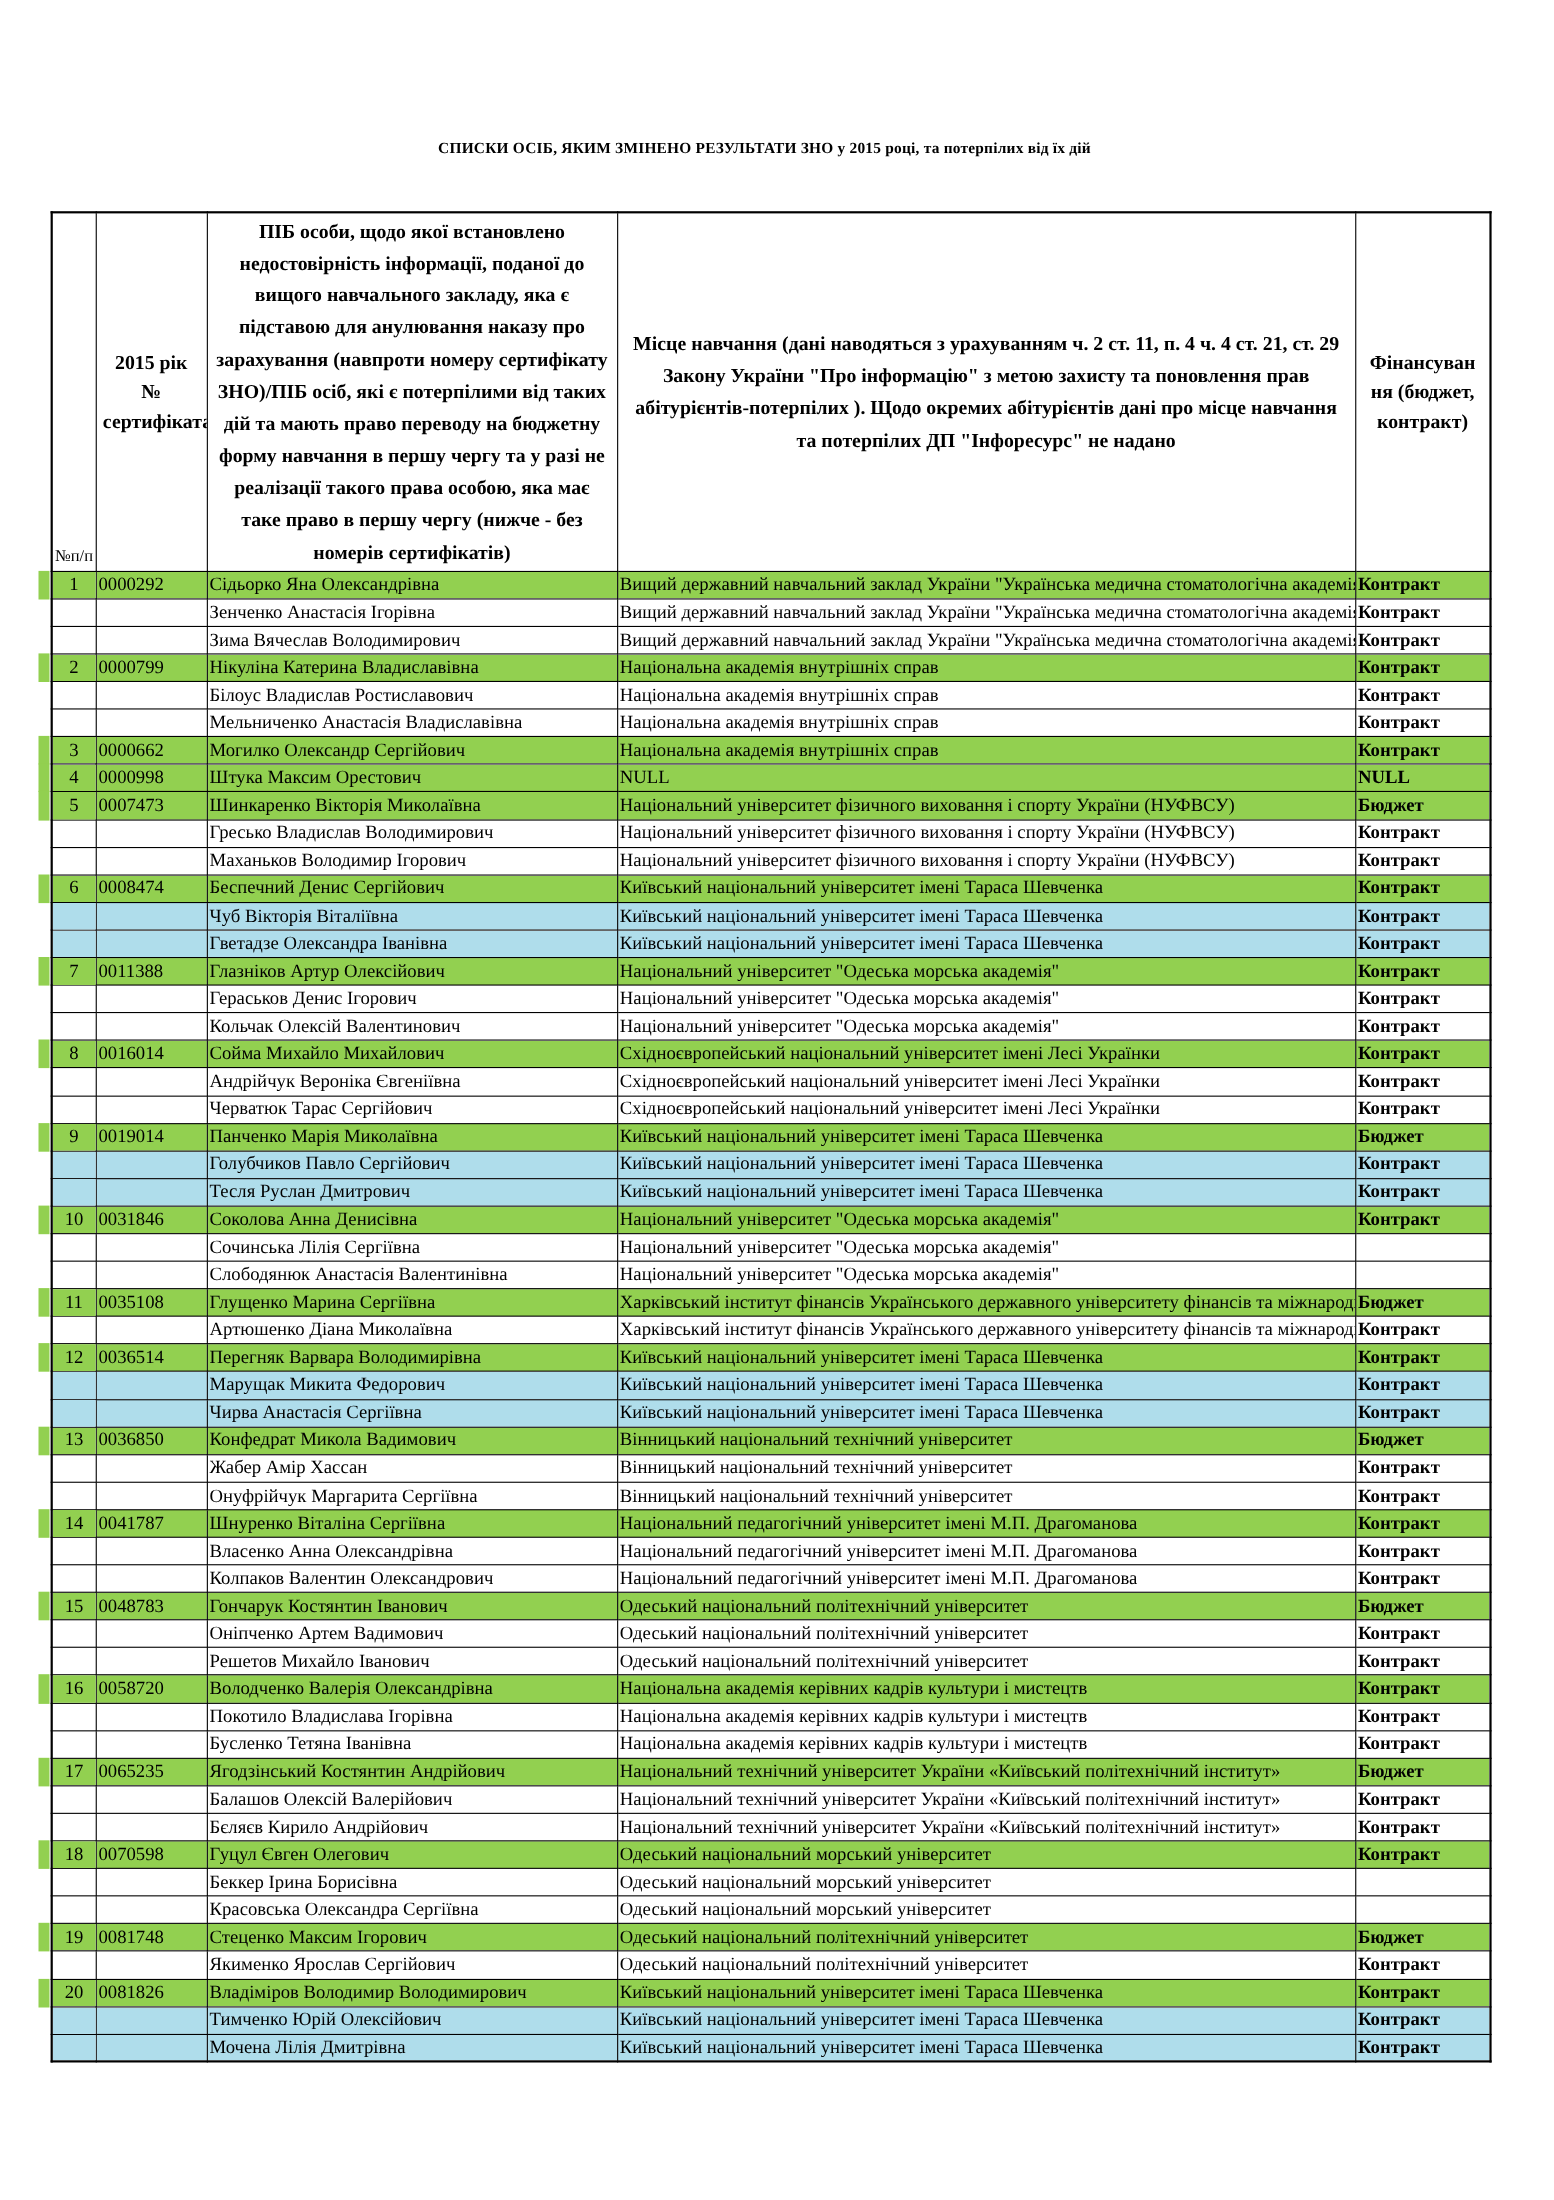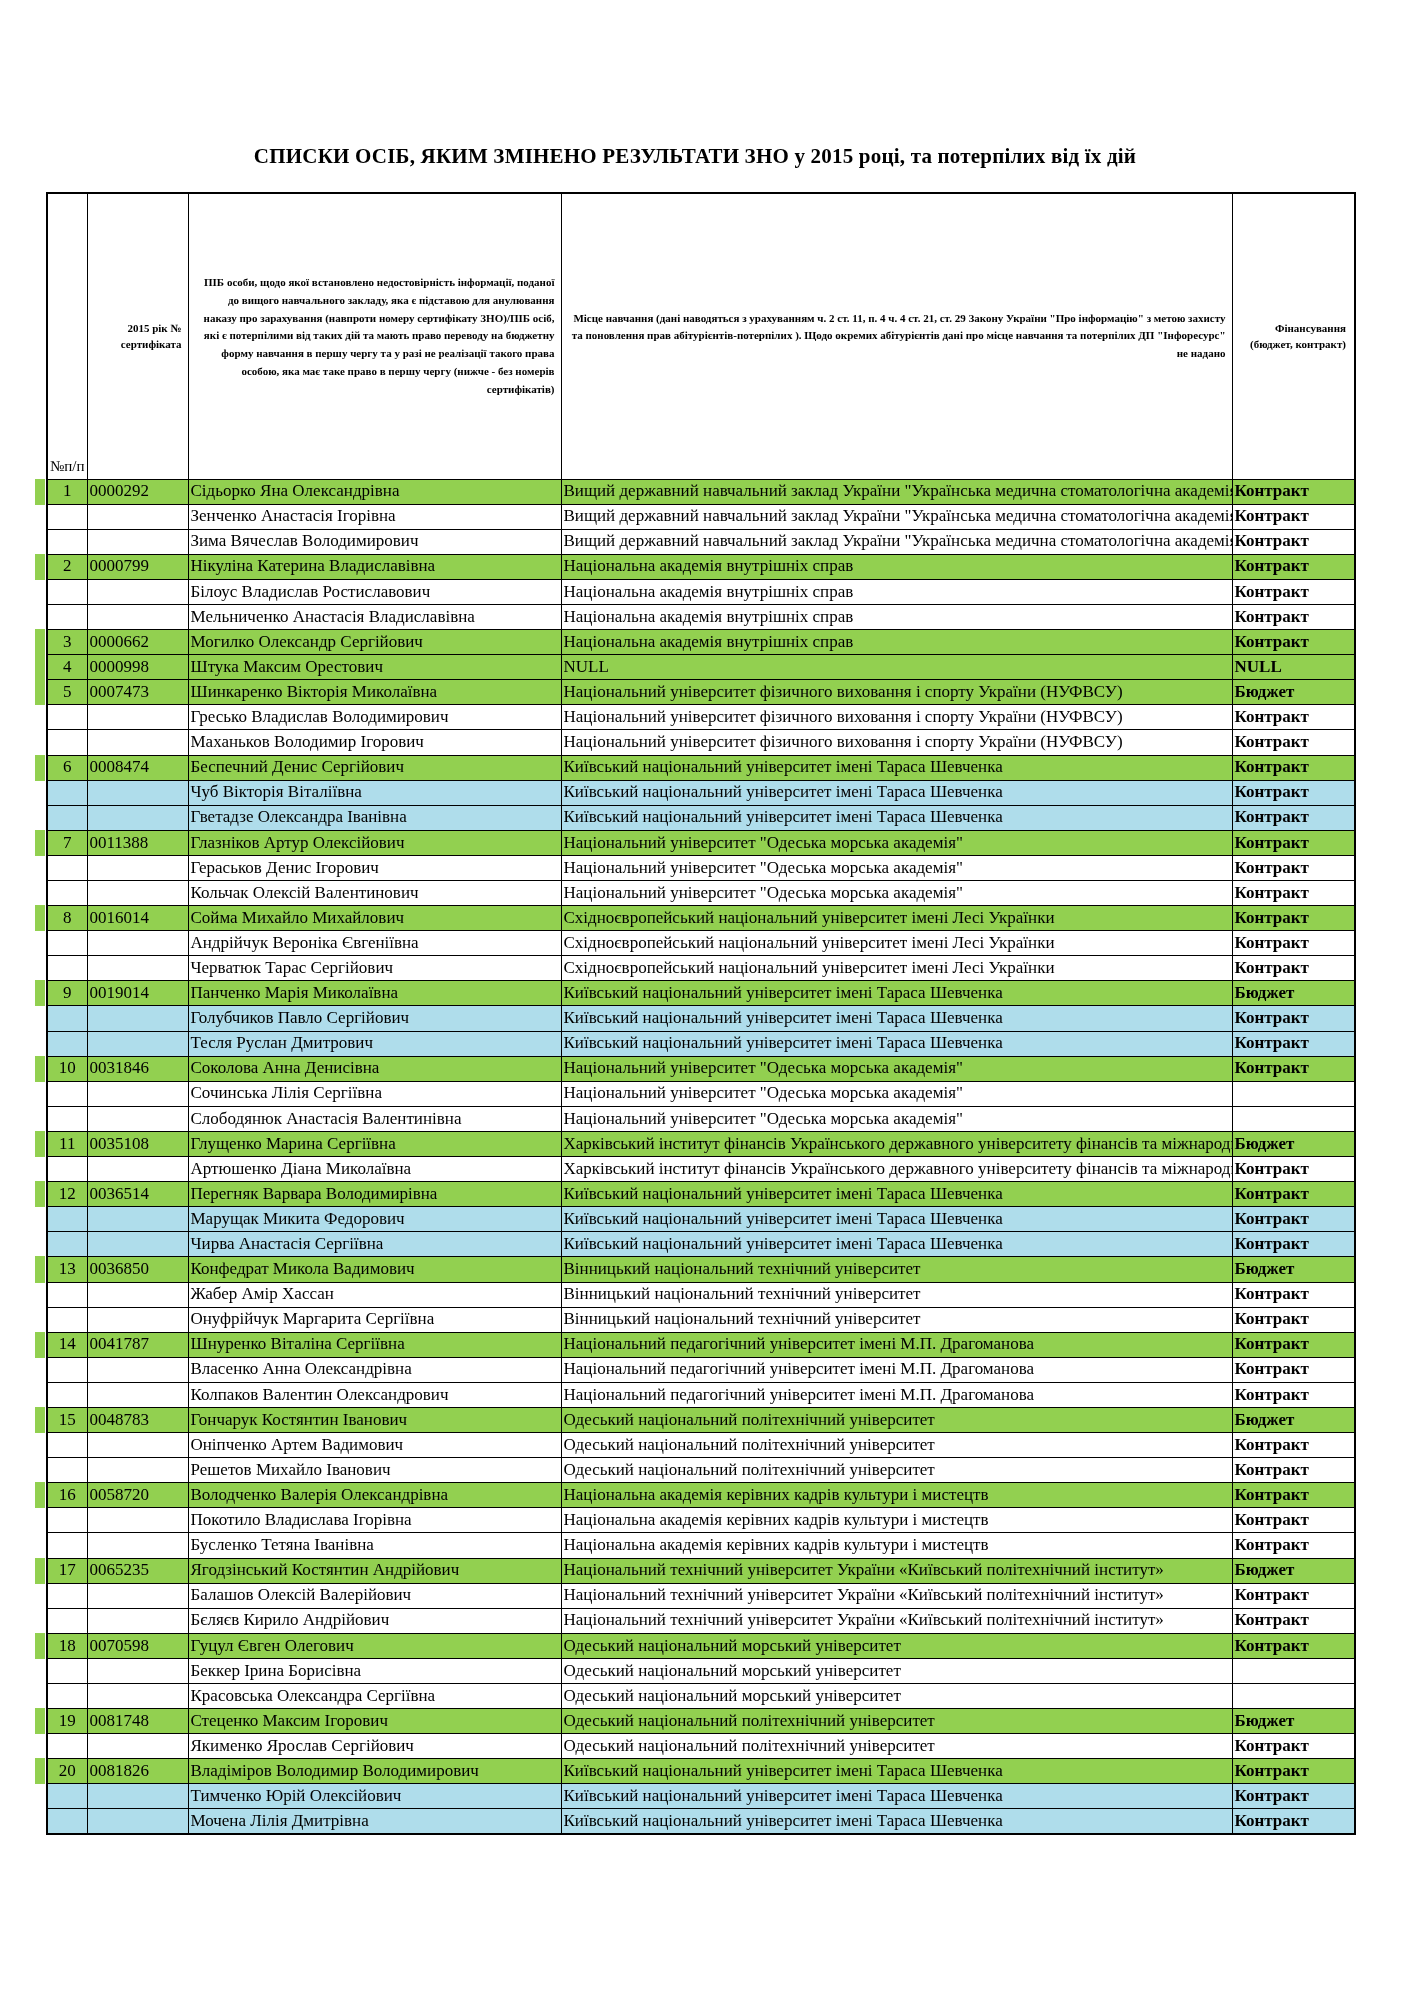--- a/index.html
+++ b/index.html
@@ -6,46 +6,46 @@
   .page{
     position:relative;
     width:1413px;height:2000px;
     background:#ffffff;
     font-family:"Liberation Serif",serif;
     color:#000;
     overflow:hidden;
   }
   .title{
     position:absolute;
-    top:144px;left:36px;width:1318px;
+    top:128px;left:36px;width:1318px;
     margin:0;
     text-align:center;
-    font-size:21px;
+    font-size:14px;
     font-weight:bold;
     letter-spacing:0.2px;
   }
   table.tbl{
     position:absolute;
     top:192px;left:46px;
     width:1308px;
     border-collapse:collapse;
     table-layout:fixed;
     border:2px solid #000;
   }
   .tbl th,.tbl td{
     border:1px solid #000;
     overflow:hidden;
   }
   
   .tbl thead tr{height:286px;}
   .tbl th{
     font-weight:bold;
-    font-size:11px;
+    font-size:18px;
     vertical-align:middle;
-    text-align:right;
+    text-align:center;
     padding:2px 6px;
     line-height:1.62;
   }
   th.h-num{
     vertical-align:bottom;
     text-align:left;
     font-weight:normal;
     font-size:15px;
     padding:2px 0 4px 2px;
     white-space:nowrap;

